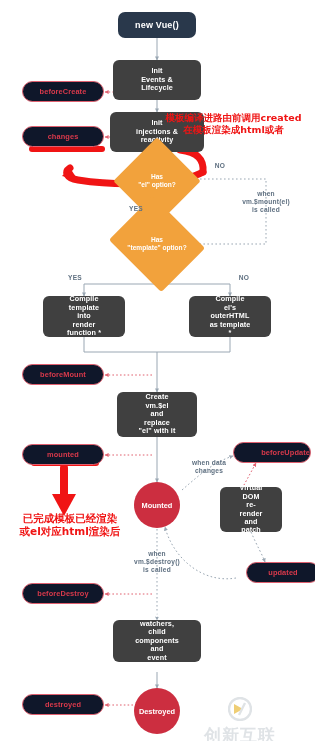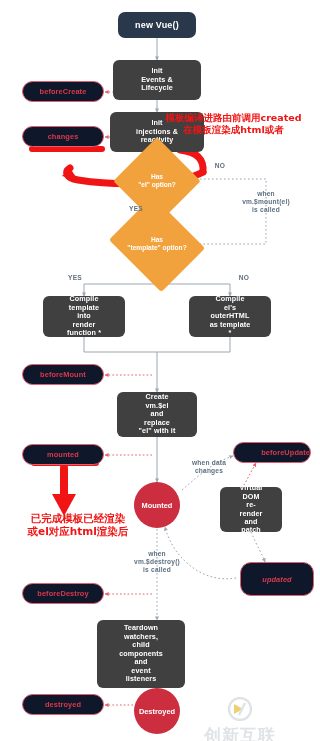--- a/index.html
+++ b/index.html
@@ -176,21 +176,21 @@
 </div>
 
 <div class="circle" style="left:134px;top:482px;width:46px;height:46px;">
   <span>Mounted</span>
 </div>
 
 <div class="node green" style="left:220px;top:487px;width:62px;height:45px;">
   <span class="ml">Virtual DOM<br>re-render<br>and patch</span>
 </div>
 
-<div class="node green" style="left:97px;top:620px;width:88px;height:68px;">
+<div class="node green" style="left:113px;top:620px;width:88px;height:42px;">
   <span class="ml">Teardown<br>watchers, child<br>components and<br>event listeners</span>
 </div>
 
 <div class="circle" style="left:134px;top:688px;width:46px;height:46px;">
   <span>Destroyed</span>
 </div>
 
 <div class="pill" style="left:22px;top:81px;width:82px;height:21px;">
   <span>beforeCreate</span>
 </div>
@@ -204,21 +204,21 @@
 </div>
 
 <div class="pill" style="left:22px;top:444px;width:82px;height:21px;">
   <span>mounted</span>
 </div>
 
 <div class="pill" style="left:233px;top:442px;width:78px;height:21px;justify-content:flex-end;">
   <span>beforeUpdate</span>
 </div>
 
-<div class="pill" style="left:240px;top:562px;width:74px;height:34px;font-style:italic;">
+<div class="pill" style="left:246px;top:562px;width:74px;height:21px;">
   <span>updated</span>
 </div>
 
 <div class="pill" style="left:22px;top:583px;width:82px;height:21px;">
   <span>beforeDestroy</span>
 </div>
 
 <div class="pill" style="left:22px;top:694px;width:82px;height:21px;">
   <span>destroyed</span>
 </div>
@@ -243,21 +243,21 @@
 
 <div class="glabel ml" style="left:176px;top:459px;width:66px;">when data<br>changes</div>
 
 <div class="glabel ml" style="left:113px;top:550px;width:88px;">when<br>vm.$destroy()<br>is called</div>
 
 <div class="cn cn-top" style="left:152px;top:112px;width:163px;">
   <div>模板编译进路由前调用created</div>
   <div>在模板渲染成html或者</div>
 </div>
 
-<div class="cn cn-mid" style="left:16px;top:512px;width:124px;">
+<div class="cn cn-mid" style="left:8px;top:512px;width:124px;">
   <div>已完成模板已经渲染</div>
   <div>或el对应html渲染后</div>
 </div>
 
 <div class="wm" style="left:204px;top:697px;">
   <svg width="24" height="24" viewBox="0 0 24 24">
     <circle cx="12" cy="12" r="11" fill="none" stroke="#d9dde1" stroke-width="2.4"></circle>
     <path d="M6 7 L15 12 L6 17" fill="#e8b93a" opacity=".85"></path>
     <path d="M17 6 L11 18" stroke="#d9dde1" stroke-width="2.4" fill="none"></path>
   </svg>

